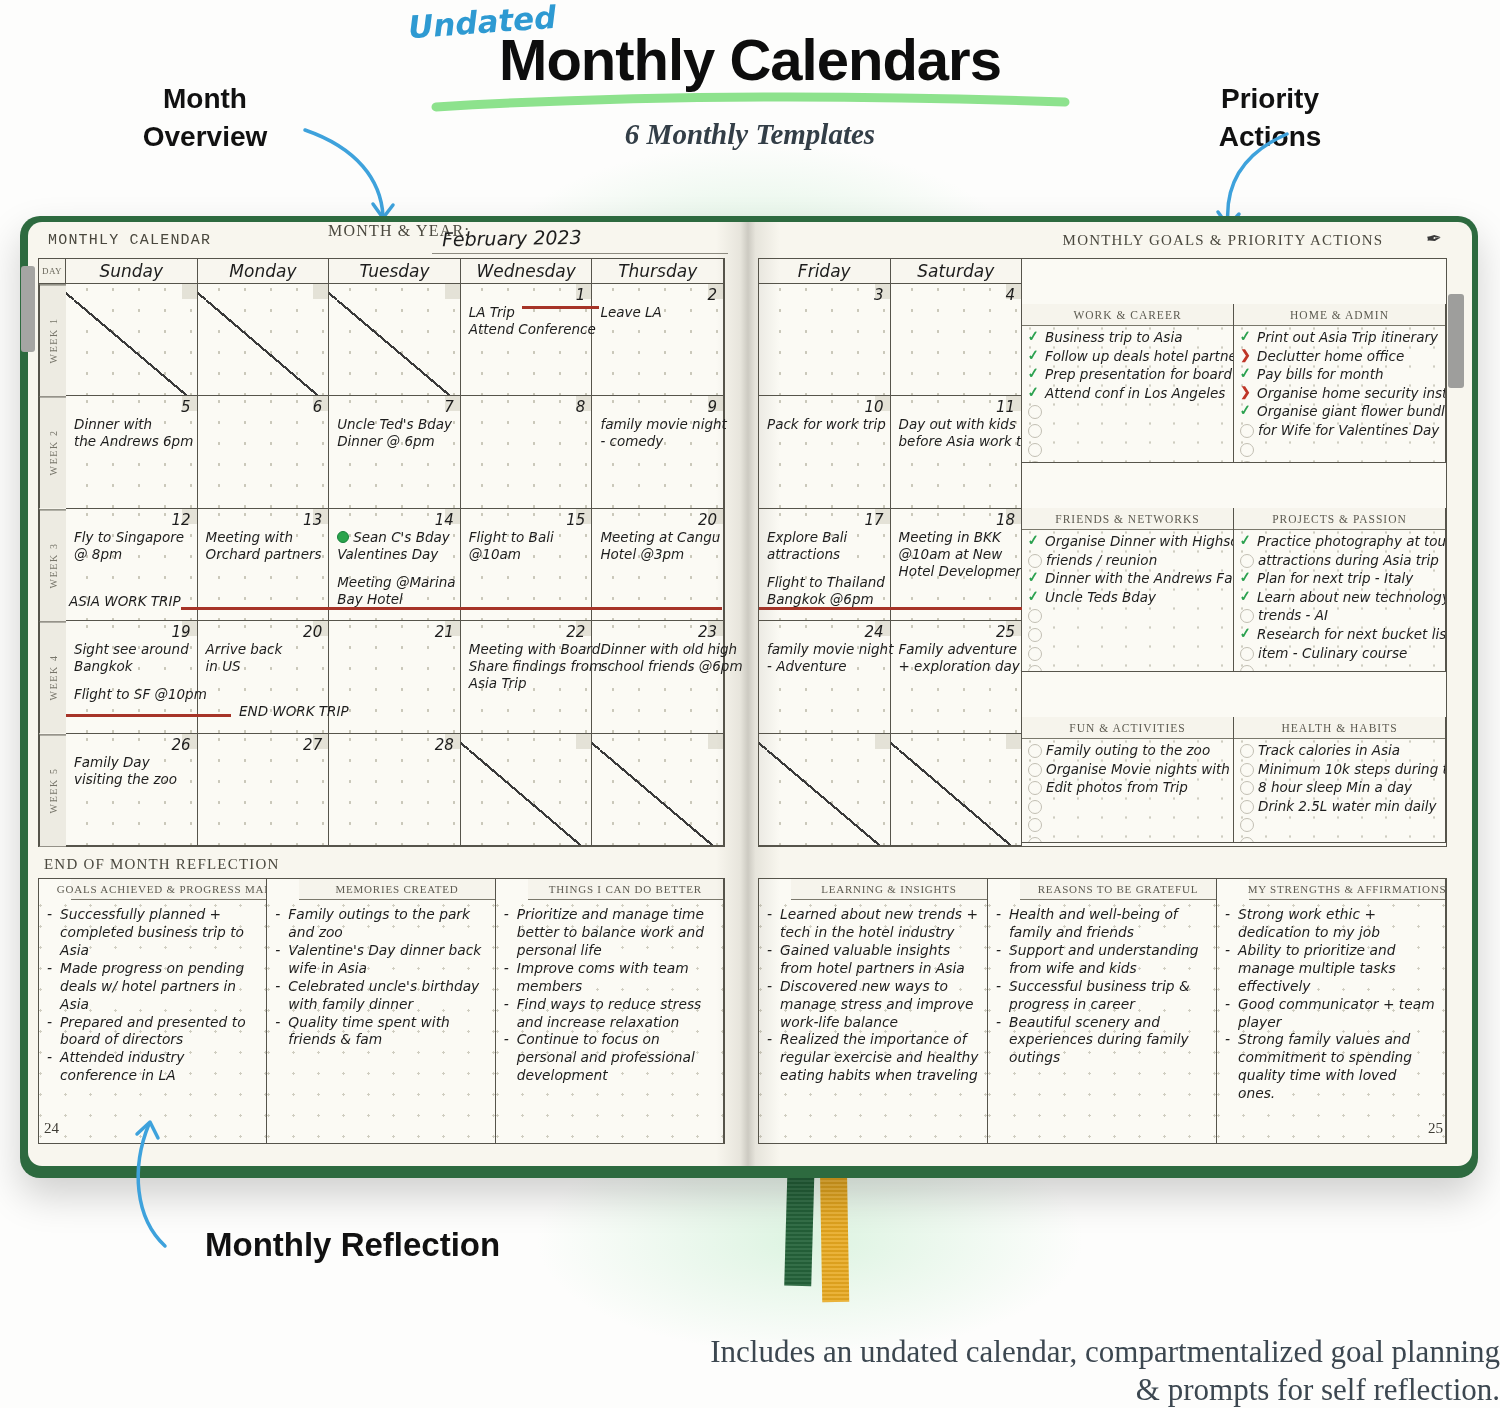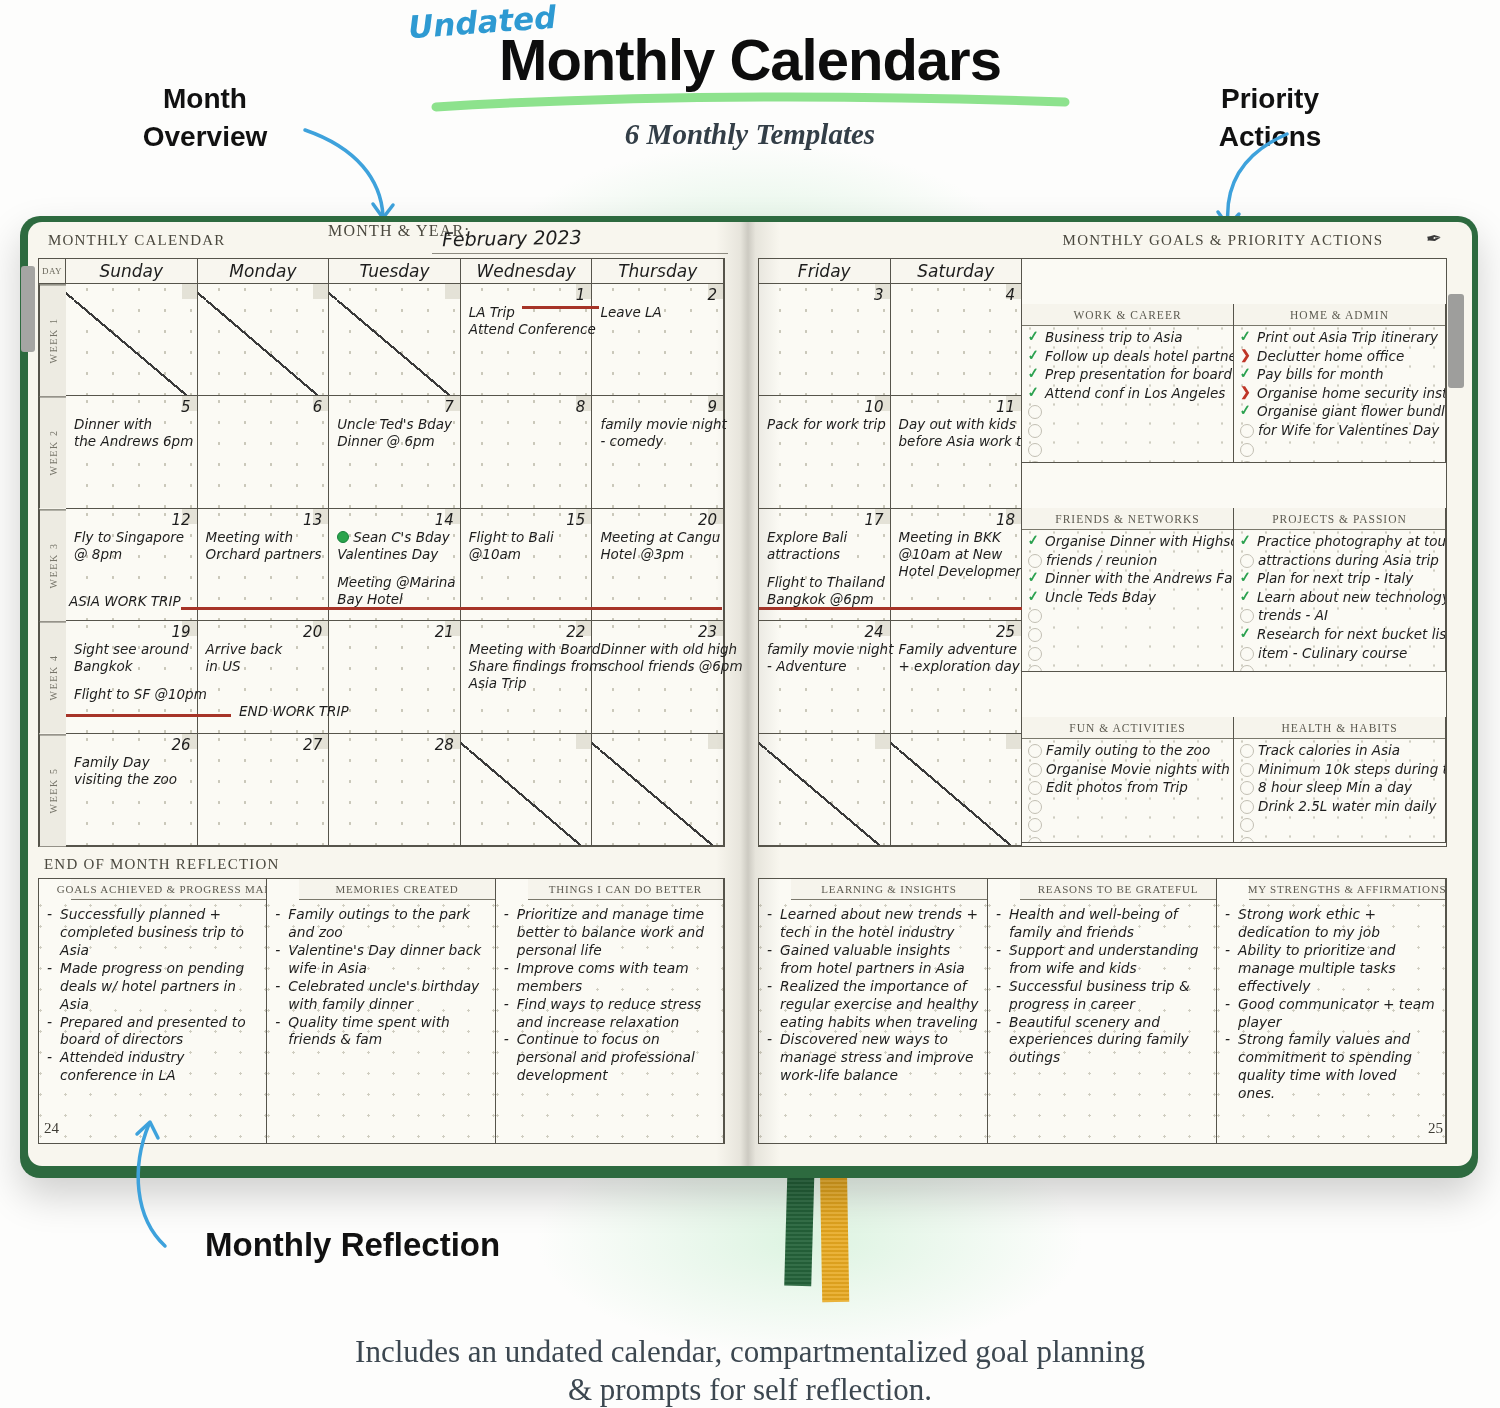--- a/index.html
+++ b/index.html
@@ -31,21 +31,21 @@
   #ribbon-green{left:786px;top:1158px;width:27px;height:128px;background:#25633a;transform:rotate(1.6deg);z-index:0;
     background-image:repeating-linear-gradient(0deg,rgba(255,255,255,.07) 0 2px,rgba(0,0,0,.06) 2px 4px);}
   #ribbon-yellow{left:821px;top:1158px;width:27px;height:144px;background:#e7a81f;transform:rotate(-1deg);z-index:0;
     background-image:repeating-linear-gradient(0deg,rgba(255,255,255,.12) 0 2px,rgba(0,0,0,.05) 2px 4px);}
 
   
   .serif-head{font-family:"Liberation Serif",serif;color:#4a483e;letter-spacing:1.2px;font-size:15px;}
   .hand{font-family:"DejaVu Sans",sans-serif;font-style:italic;color:#1d1d1d;}
 
   
-  #lp-header{left:48px;top:232px;}
+  #lp-header{left:48px;top:232px;font-family:Liberation Mono, monospace;}
   #my-label{left:328px;top:222px;font-size:16px;}
   #my-value{left:442px;top:227px;font-size:19px;transform:rotate(-1deg);}
   #my-line{left:432px;top:252px;width:296px;border-bottom:1.4px solid #8d8b80;height:1px;}
   #rp-header{left:1021px;top:232px;width:404px;text-align:center;}
   #pen-icon{left:1426px;top:227px;font-size:19px;color:#3a3a3a;transform:rotate(-6deg);font-style:normal;}
 
   
   .grid{position:absolute;display:grid;background:#fbfaf4;border:1.5px solid #56544b;}
   #left-cal{left:38px;top:258px;width:685px;height:587px;grid-template-columns:27px repeat(5,1fr);grid-template-rows:25px repeat(5,1fr);}
   #right-cal{left:758px;top:258px;width:263px;height:587px;grid-template-columns:1fr 1fr;grid-template-rows:25px repeat(5,1fr);}
@@ -94,21 +94,21 @@
   .refl-body{flex:1;padding:6px 8px;background-image:radial-gradient(circle,#cfcdc0 1px,transparent 1.3px);background-size:25px 21px;background-position:14px 16px;}
   .refl-item{display:flex;gap:5px;align-items:flex-start;}
   .dash{flex:0 0 8px;font-size:14px;}
   .rtxt{font-size:13.8px;line-height:1.3;}
 
   .page-num{position:absolute;font-family:"Liberation Serif",serif;font-size:15px;color:#3e3c34;z-index:4;}
   #pn-left{left:44px;top:1120px;}
   #pn-right{left:1428px;top:1120px;}
 
   
-  .caption{left:0;width:1500px;text-align:center;font-family:"Liberation Serif",serif;font-size:31px;color:#3c4750;}
+  .caption{left:0;width:1500px;text-align:right;font-family:"Liberation Serif",serif;font-size:31px;color:#3c4750;}
   #caption1{top:1334px;}
   #caption2{top:1372px;}
 </style>
 </head>
 <body>
 
 <div class="glow" id="glow-top"></div>
 <div class="glow" id="glow-bottom"></div>
 
 <div class="abs" id="undated">Undated</div>
@@ -638,25 +638,25 @@
         <div class="refl-item">
           <span class="dash hand">-</span>
           <span class="rtxt hand">Learned about new trends + tech in the hotel industry</span>
         </div>
         <div class="refl-item">
           <span class="dash hand">-</span>
           <span class="rtxt hand">Gained valuable insights from hotel partners in Asia</span>
         </div>
         <div class="refl-item">
           <span class="dash hand">-</span>
+          <span class="rtxt hand">Discovered new ways to manage stress and improve work-life balance</span>
+        </div>
+        <div class="refl-item">
+          <span class="dash hand">-</span>
           <span class="rtxt hand">Realized the importance of regular exercise and healthy eating habits when traveling</span>
-        </div>
-        <div class="refl-item">
-          <span class="dash hand">-</span>
-          <span class="rtxt hand">Discovered new ways to manage stress and improve work-life balance</span>
         </div>
       </div>
     </div>
     <div class="refl-section">
       <div class="refl-title">REASONS TO BE GRATEFUL</div>
       <div class="refl-body">
         <div class="refl-item">
           <span class="dash hand">-</span>
           <span class="rtxt hand">Health and well-being of family and friends</span>
         </div>

